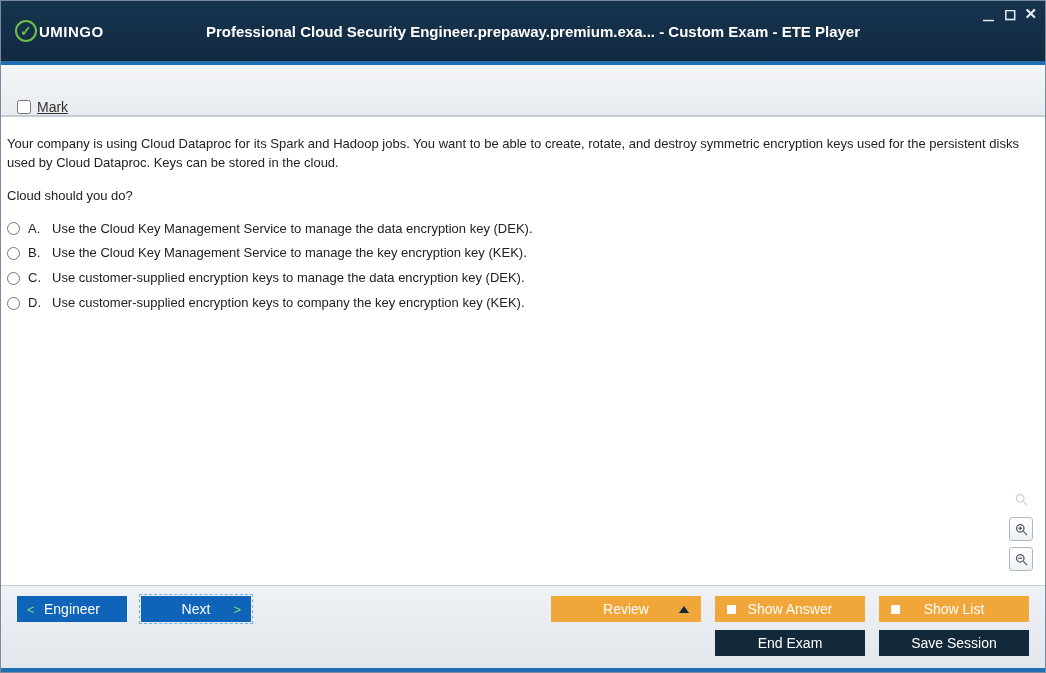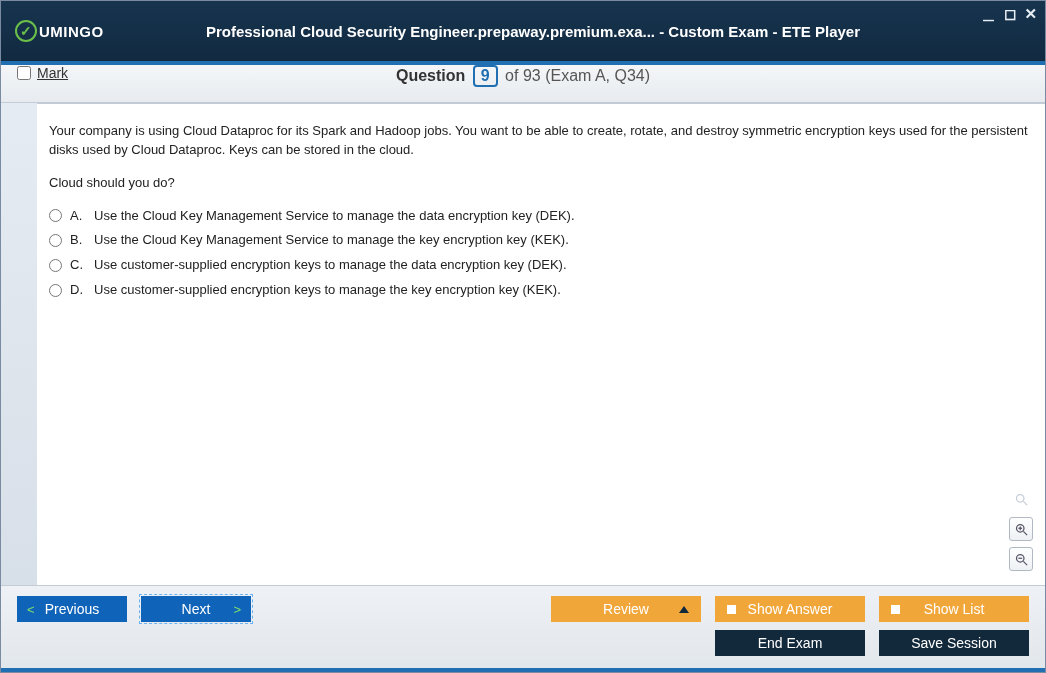--- a/index.html
+++ b/index.html
@@ -38,24 +38,24 @@
   .title-text {
     color: #fff; font-size: 15px; font-weight: 600;
     position: absolute; left: 0; right: 0; text-align: center;
     pointer-events: none;
     margin-left: 20px;
   }
   .blue-stripe { height: 4px; background: #1f6fb2; }
 
   
   .header-row {
-    height: 38px;
+    height: 51px;
     background: linear-gradient(#f4f6f8, #e7ebef);
     border-bottom: 1px solid #c3cbd4;
-    display: flex; align-items: flex-start;
+    display: flex; align-items: flex-end;
     padding: 0 16px;
     position: relative;
   }
   .mark-wrap { display: flex; align-items: center; gap: 6px; font-size: 14px; color: #333; }
   .mark-wrap input { width: 14px; height: 14px; }
   .mark-wrap label { text-decoration: underline; }
   .qcenter {
     position: absolute; left: 0; right: 0; text-align: center;
     font-size: 16px; color: #555;
     pointer-events: none;
@@ -66,24 +66,23 @@
     border: 2px solid #1f6fb2; border-radius: 4px;
     padding: 0 6px; color: #1f6fb2; font-weight: 600;
     margin: 0 3px;
     pointer-events: auto;
   }
 
   
   .body {
     flex: 1; background: #fff;
     border-top: 1px solid #c3cbd4;
-    padding: 18px 12px;
+    padding: 18px 6px;
     font-size: 13px; color: #222; line-height: 1.45;
     position: relative;
-    margin-left: 36px;
   }
   .qtext { margin-bottom: 14px; }
   .qprompt { margin-bottom: 14px; }
   .options { display: flex; flex-direction: column; gap: 6px; }
   .opt { display: flex; align-items: center; gap: 8px; }
   .opt input { width: 13px; height: 13px; }
   .opt .letter { width: 16px; display: inline-block; }
 
   
   .zoom-col {
@@ -147,25 +146,20 @@
     </div>
     <div class="title-text">Professional Cloud Security Engineer.prepaway.premium.exa... - Custom Exam - ETE Player</div>
   </div>
   <div class="blue-stripe"></div>
 
   <div class="header-row">
     <div class="mark-wrap">
       <input type="checkbox" style="">
       <label>Mark</label>
     </div>
-    <div class="qcenter">
-      <b>Question</b>
-      <span class="qnum-box">9</span>
-      <span> of <span>93</span> <span>(Exam A, Q34)</span></span>
-    </div>
   </div>
 
   <div class="body">
     <div class="qtext">Your company is using Cloud Dataproc for its Spark and Hadoop jobs. You want to be able to create, rotate, and destroy symmetric encryption keys used for the persistent disks used by Cloud Dataproc. Keys can be stored in the cloud.</div>
     <div class="qprompt">Cloud should you do?</div>
     <div class="options">
       <label class="opt">
         <input type="radio" name="ans" style="">
         <span class="letter">A.</span>
         <span>Use the Cloud Key Management Service to manage the data encryption key (DEK).</span>
@@ -176,21 +170,21 @@
         <span>Use the Cloud Key Management Service to manage the key encryption key (KEK).</span>
       </label>
       <label class="opt">
         <input type="radio" name="ans" style="">
         <span class="letter">C.</span>
         <span>Use customer-supplied encryption keys to manage the data encryption key (DEK).</span>
       </label>
       <label class="opt">
         <input type="radio" name="ans" style="">
         <span class="letter">D.</span>
-        <span>Use customer-supplied encryption keys to manage the key encryption key (KEK).</span>
+        <span>Use customer-supplied encryption keys to company the key encryption key (KEK).</span>
       </label>
     </div>
 
     <div class="zoom-col">
       <div class="zicon plain">
         <svg viewBox="0 0 24 24" fill="none" stroke="#c5ccd5" stroke-width="2">
             <circle cx="10" cy="10" r="6"></circle>
             <line x1="15" y1="15" x2="21" y2="21"></line>
           </svg>
       </div>
@@ -210,21 +204,21 @@
           </svg>
       </div>
     </div>
   </div>
 
   <div class="footer">
     <div class="row">
       <div class="left">
         <button class="btn blue">
           <span class="arrow l">&lt;</span>
-          <span>Previous</span>
+          <span>Engineer</span>
         </button>
         <button class="btn blue next">
           <span>Next</span>
           <span class="arrow r">&gt;</span>
         </button>
       </div>
       <div class="right">
         <button class="btn orange">
           <span>Review</span>
           <span class="tri"></span>

